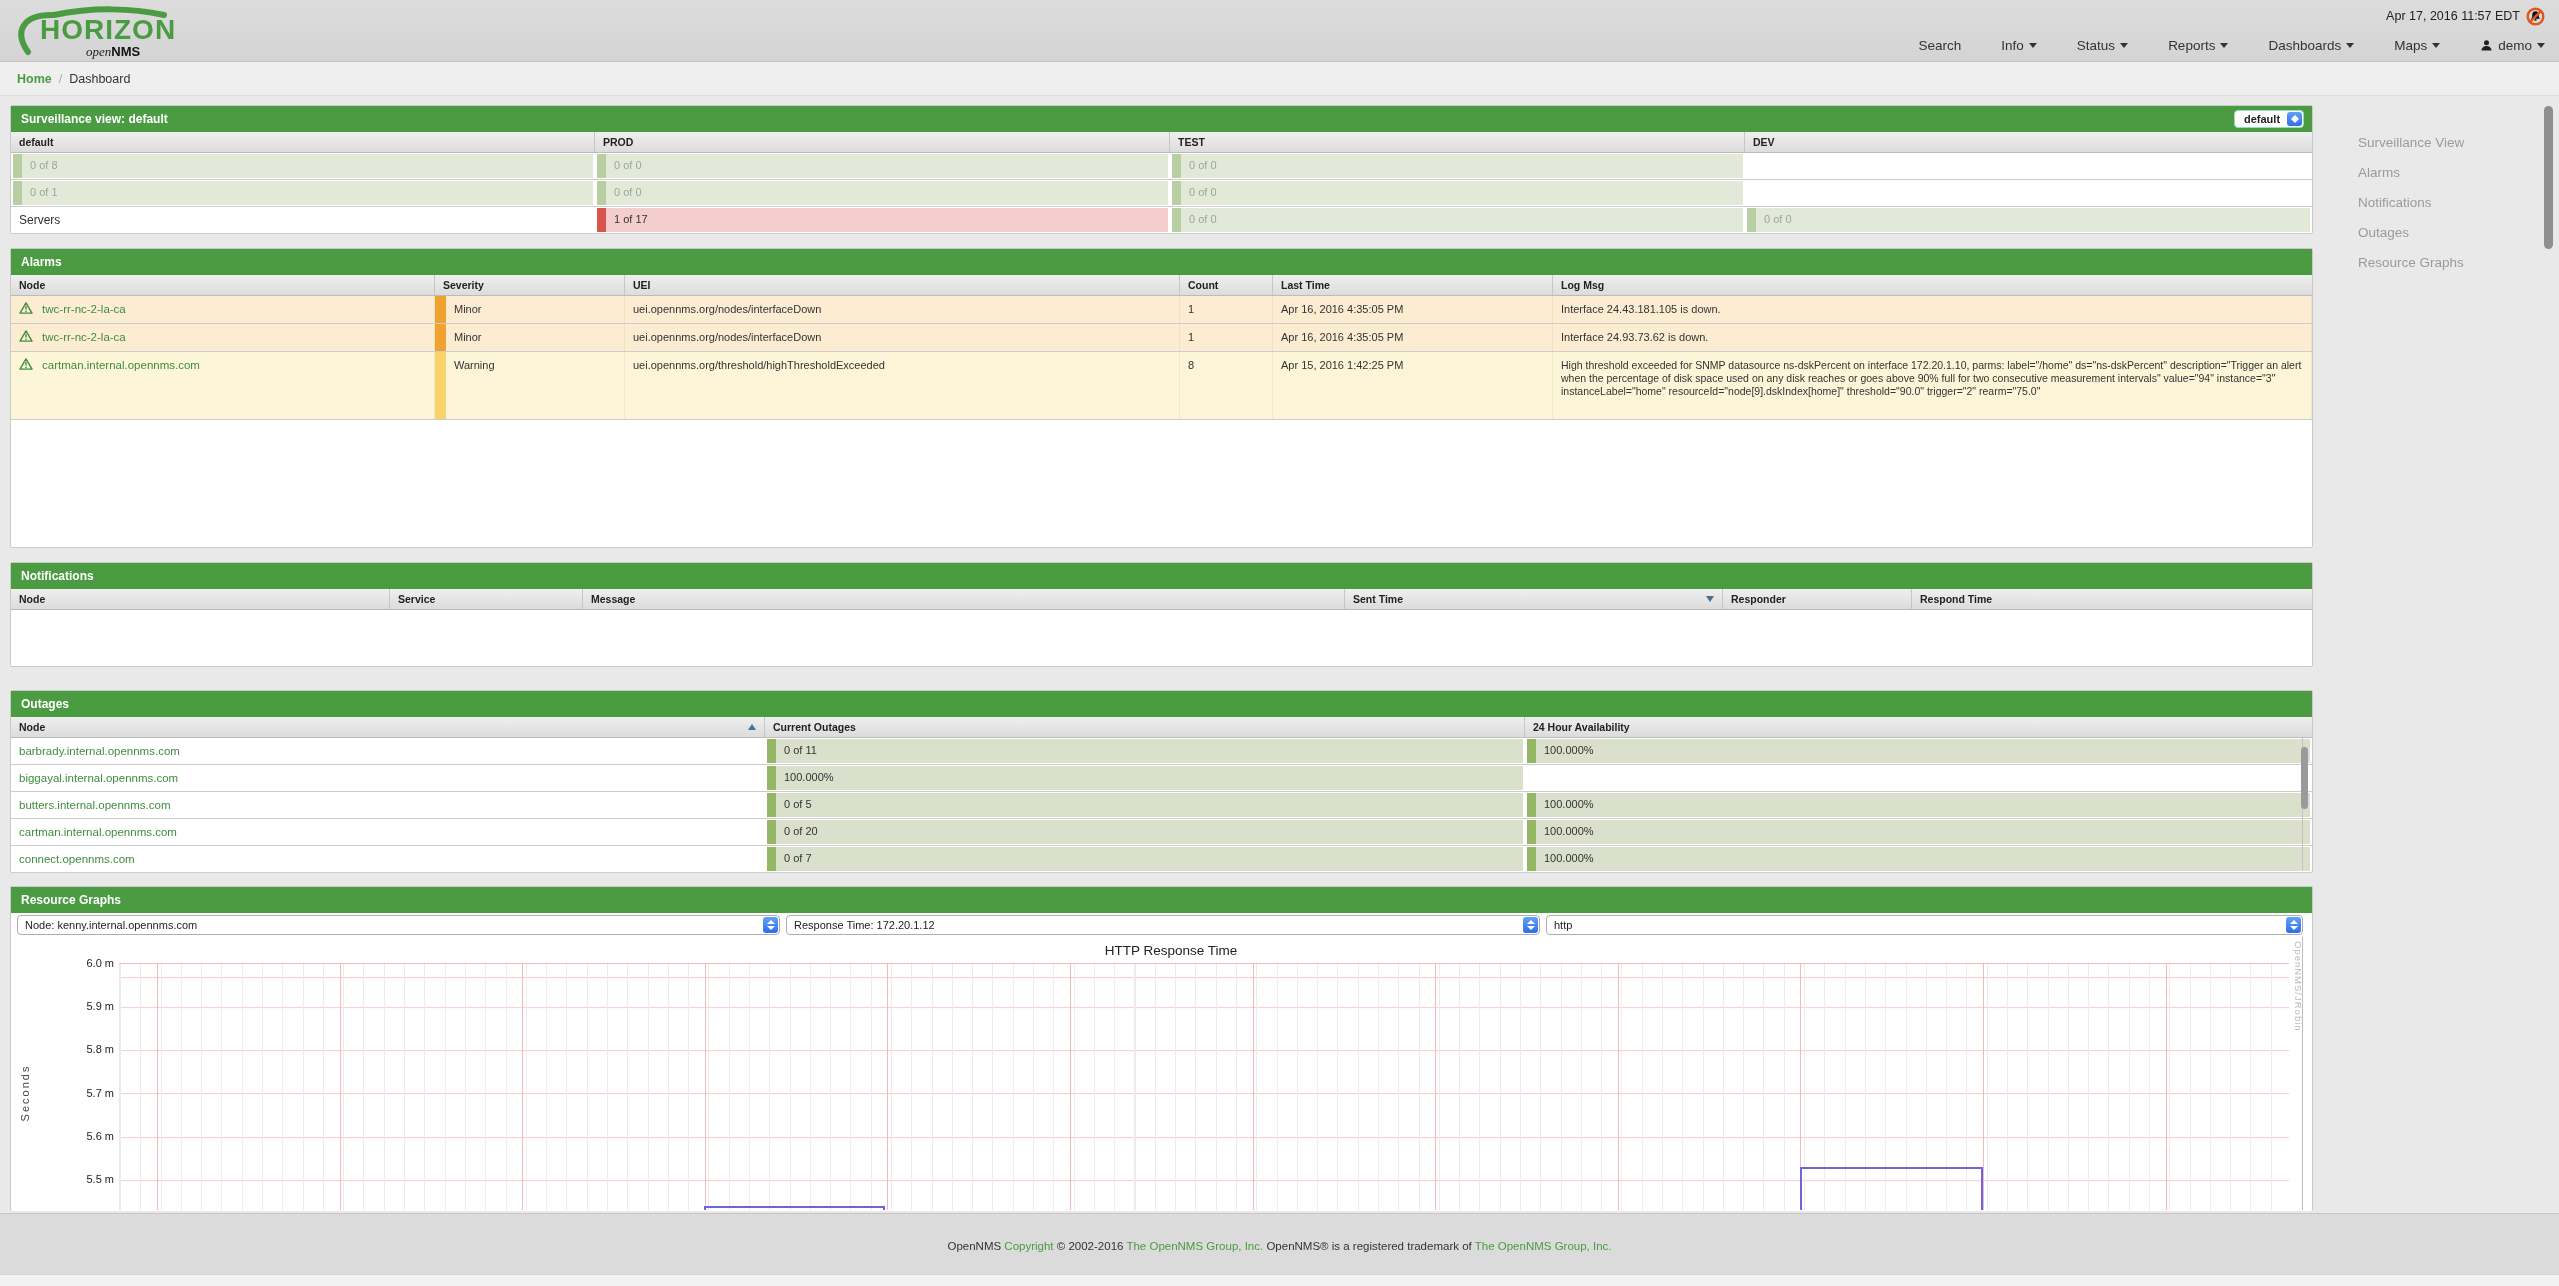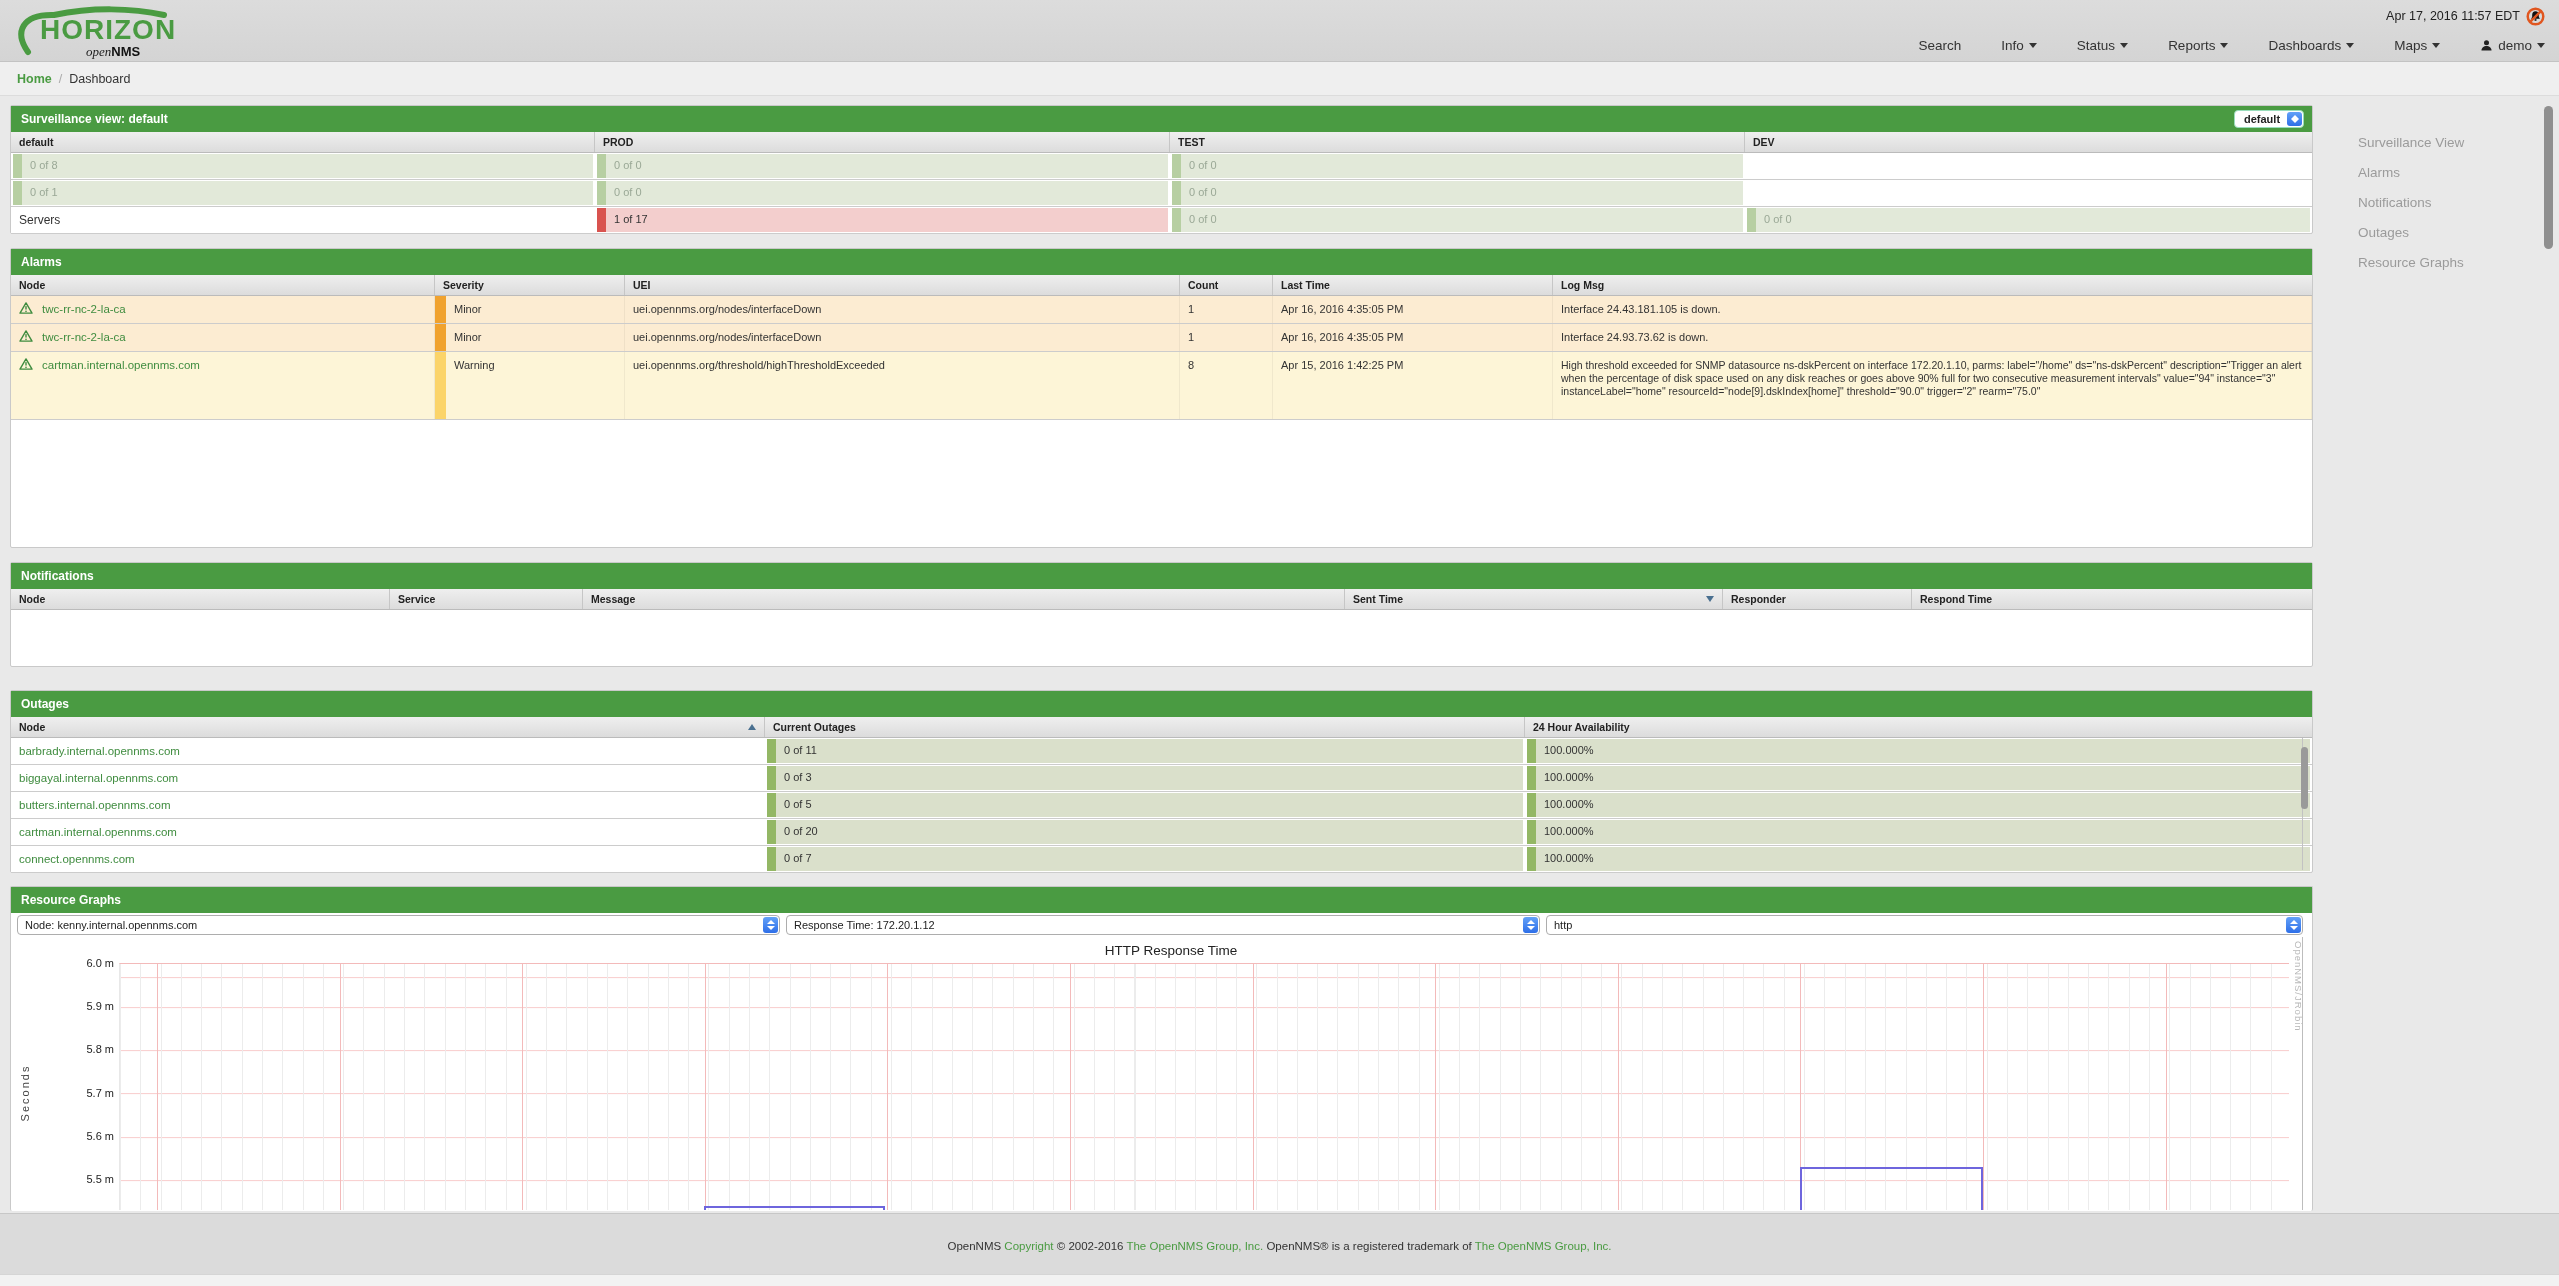--- a/index.html
+++ b/index.html
@@ -348,23 +348,20 @@
     <div class="cell statcell">
         <div class="statinner">0 of 11</div>
       </div>
     <div class="cell statcell">
         <div class="statinner avail">100.000%</div>
       </div>
   </div>
   <div class="trow ot-row">
     <div class="cell nodec"><a class="node-link">biggayal.internal.opennms.com</a></div>
     <div class="cell statcell">
-        <div class="statinner">0 of 3</div>
-      </div>
-    <div class="cell statcell">
         <div class="statinner avail">100.000%</div>
       </div>
   </div>
   <div class="trow ot-row">
     <div class="cell nodec"><a class="node-link">butters.internal.opennms.com</a></div>
     <div class="cell statcell">
         <div class="statinner">0 of 5</div>
       </div>
     <div class="cell statcell">
         <div class="statinner avail">100.000%</div>

